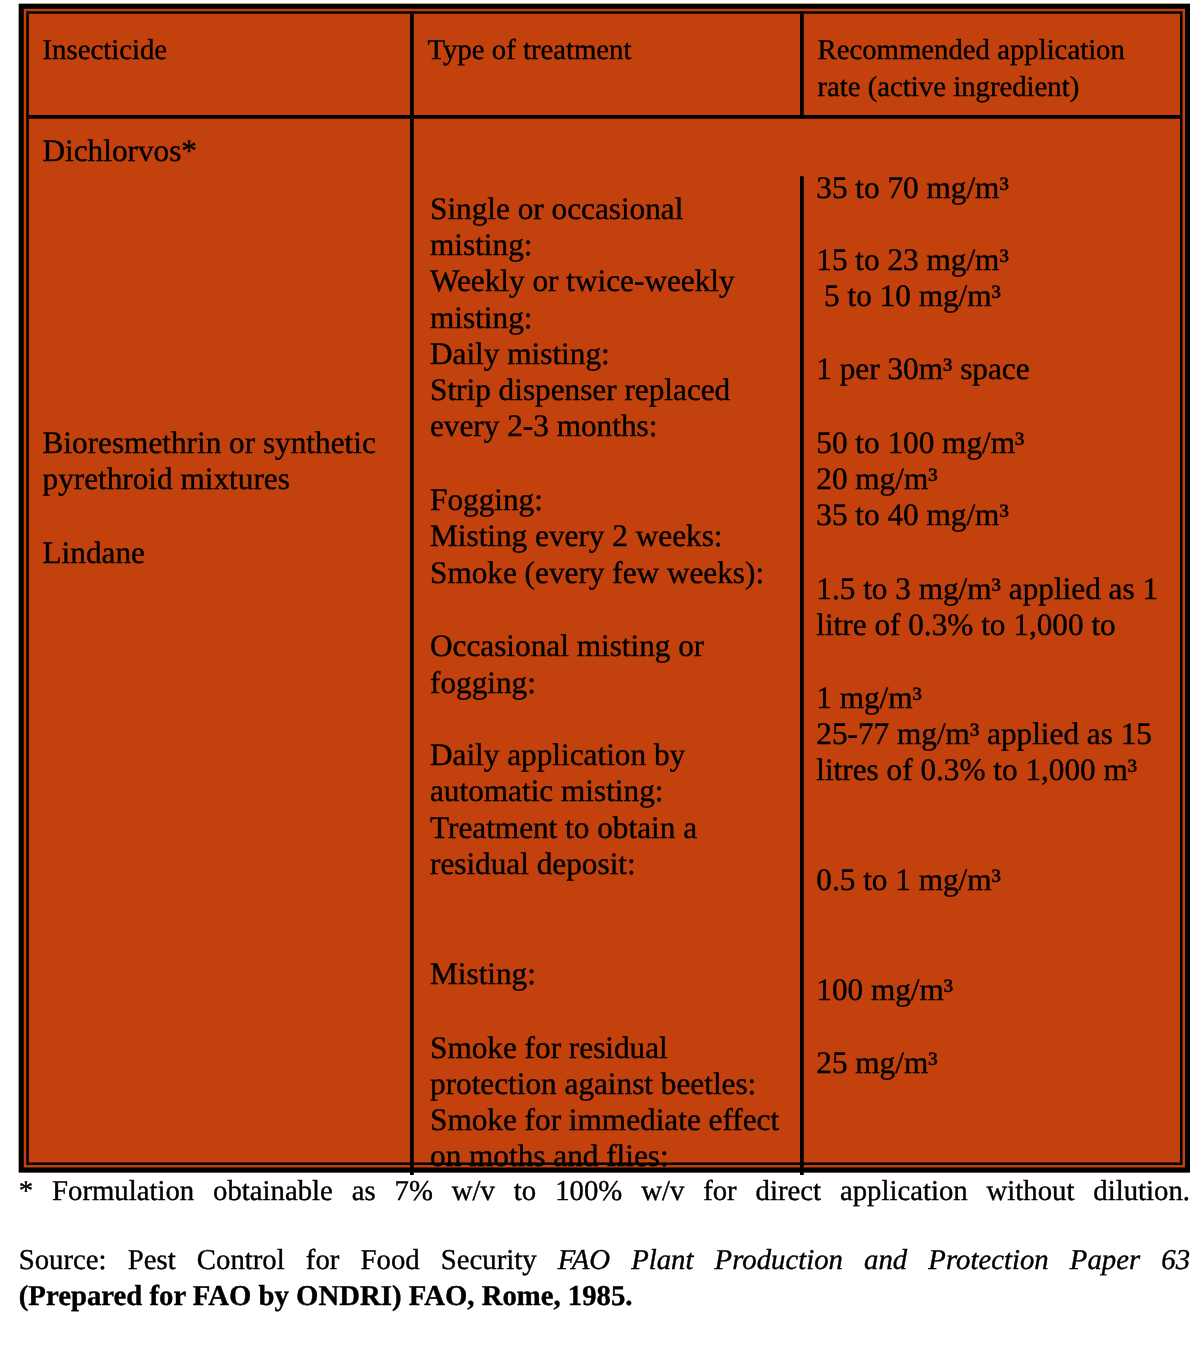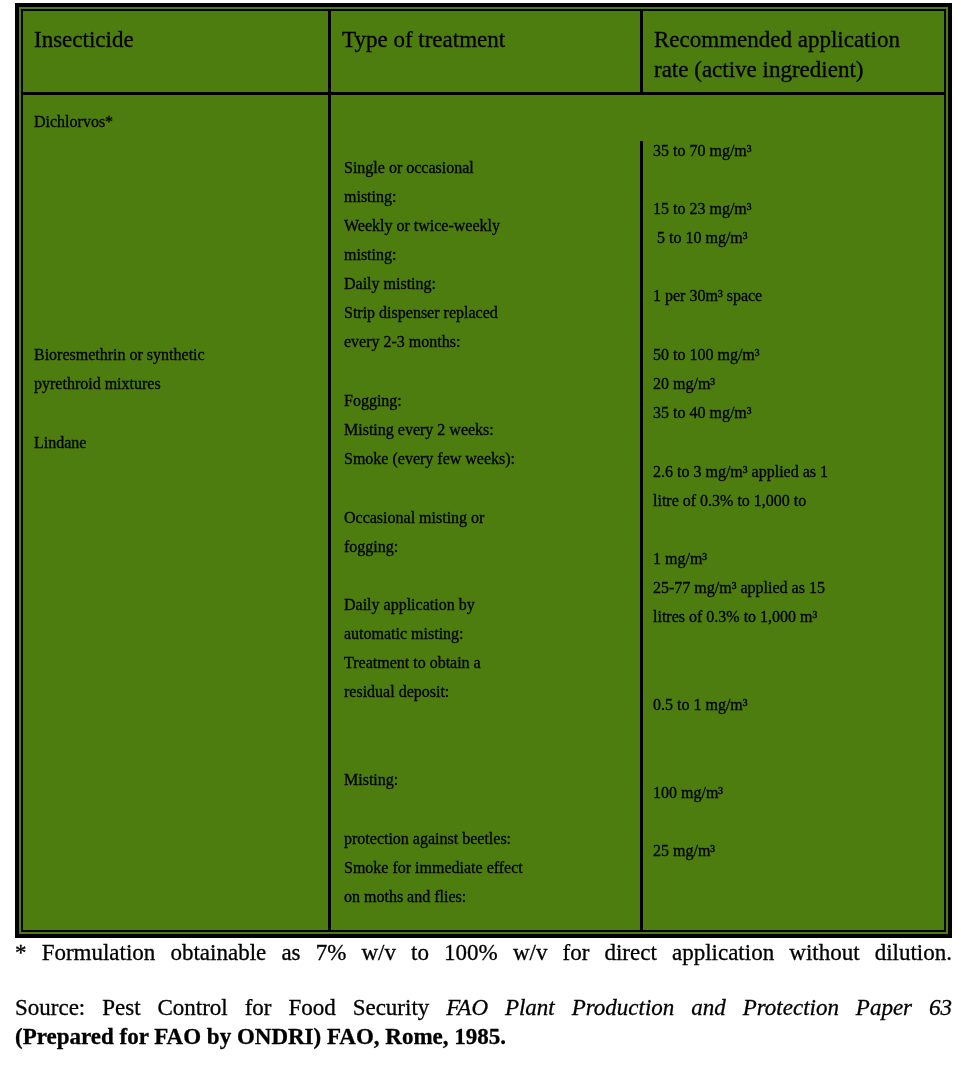--- a/index.html
+++ b/index.html
@@ -6,39 +6,39 @@
   html, body { background:#ffffff; }
   body {
     width:961px; height:1080px; overflow:hidden;
     font-family:"Liberation Serif", serif;
     color:#000;
     -webkit-text-stroke:0.3px #000;
   }
   .page { padding:3px 9px 0 15px; }
 
   
-  .table-outer { width:937px; height:935px; border:4px solid #000; padding:2px; background:#4d7c0f; }
+  .table-outer { width:937px; height:935px; border:4px solid #000; padding:2px; background:#c2410c; }
   .table-inner { width:100%; height:100%; border:2px solid #000; display:flex; flex-direction:column; }
 
   .thead, .tbody { display:grid; grid-template-columns:308px 312px 1fr; }
   .thead { border-bottom:3px solid #000; }
   .tbody { flex:1; }
 
   .cell { border-right:3px solid #000; }
   .cell.col3 { border-right:none; }
 
   .th {
     height:81px;
     padding:14px 14px 0 11px;
     font-size:23px; line-height:30px;
   }
 
   .body-col {
     padding:12px 6px 0 11px;
-    font-size:16px; line-height:29px;
+    font-size:25px; line-height:29px;
   }
   .body-col.col2 { padding-left:13px;margin-top:46px; }
   .body-col.col3 { padding-left:10px; }
 
   .section { margin-bottom:30px; }
   .section:last-child { margin-bottom:0; }
   .line { min-height:29px; white-space:pre-wrap; }
 
   .footnote {
     width:937px;
@@ -109,20 +109,21 @@
               <div class="line">Daily application by</div>
               <div class="line">automatic misting:</div>
               <div class="line">Treatment to obtain a</div>
               <div class="line">residual deposit:</div>
             </div>
             <div class="section">
               <div class="line"></div>
               <div class="line">Misting:</div>
             </div>
             <div class="section">
+              <div class="line">Smoke for residual</div>
               <div class="line">protection against beetles:</div>
               <div class="line">Smoke for immediate effect</div>
               <div class="line">on moths and flies:</div>
             </div>
           </div>
         <div class="cell col3 body-col">
             <div class="section">
               <div class="line"></div>
               <div class="line">35 to 70 mg/m³</div>
               <div class="line"></div>
@@ -130,21 +131,21 @@
               <div class="line"> 5 to 10 mg/m³</div>
               <div class="line"></div>
               <div class="line">1 per 30m³ space</div>
             </div>
             <div class="section">
               <div class="line">50 to 100 mg/m³</div>
               <div class="line">20 mg/m³</div>
               <div class="line">35 to 40 mg/m³</div>
             </div>
             <div class="section">
-              <div class="line">2.6 to 3 mg/m³ applied as 1</div>
+              <div class="line">1.5 to 3 mg/m³ applied as 1</div>
               <div class="line">litre of 0.3% to 1,000 to</div>
               <div class="line"></div>
               <div class="line">1 mg/m³</div>
               <div class="line">25-77 mg/m³ applied as 15</div>
               <div class="line">litres of 0.3% to 1,000 m³</div>
             </div>
             <div class="section">
               <div class="line"></div>
               <div class="line">0.5 to 1 mg/m³</div>
             </div>

